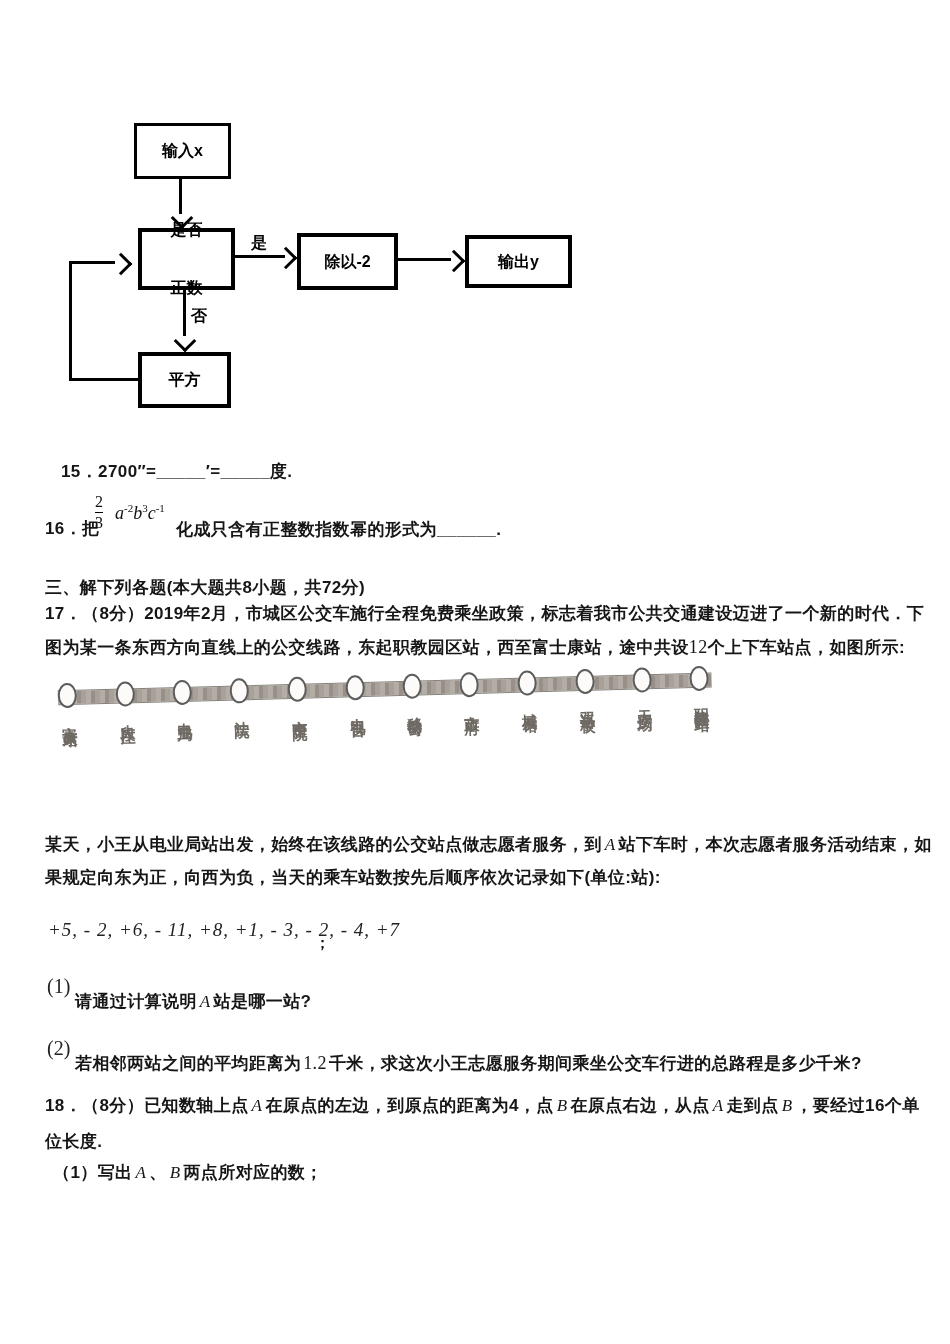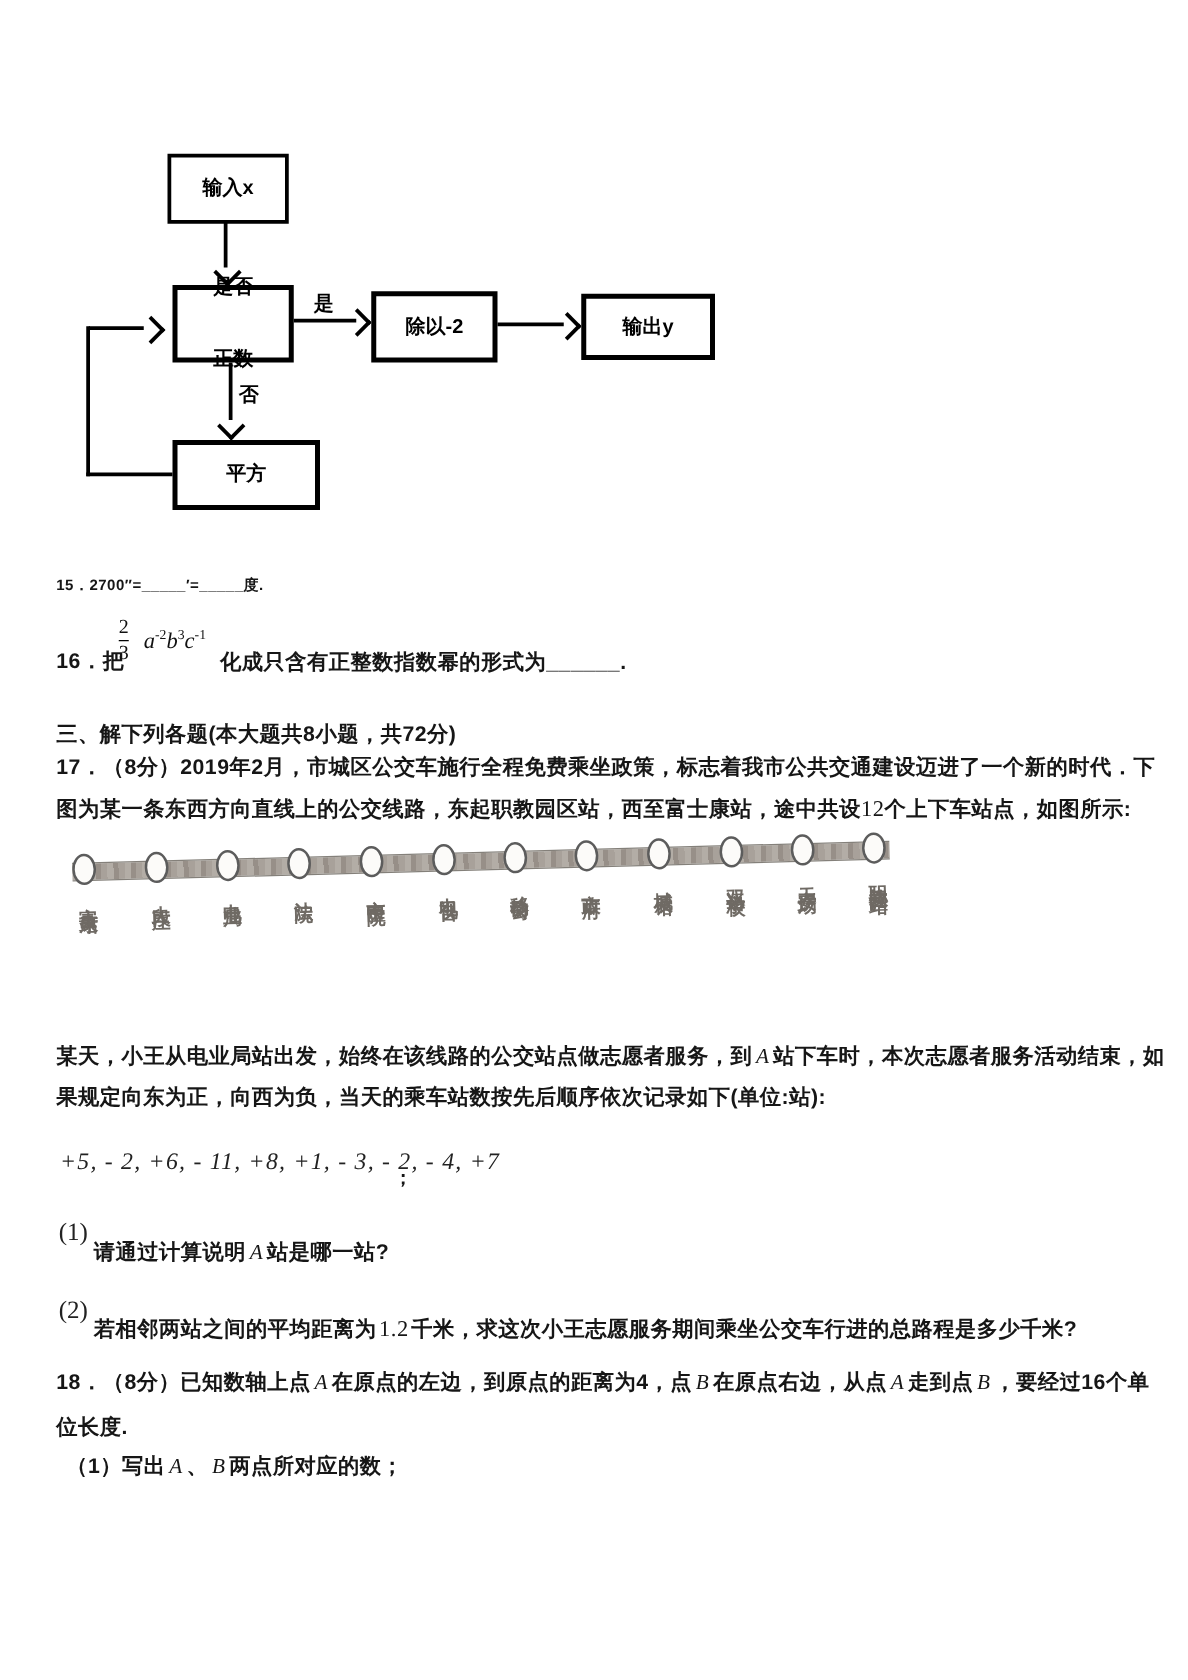--- a/index.html
+++ b/index.html
@@ -87,31 +87,31 @@
     <span class="chev right" style="left:446px;top:253px;"></span>
 
     <div class="fc-box thick" style="left:465px;top:235px;width:107px;height:53px;">
       <span>输出y</span>
     </div>
 
     <div class="fc-line" style="left:183px;top:290px;width:3px;height:46px;"></div>
     <span class="fc-label" style="left:191px;top:306px;">否</span>
     <span class="chev down" style="left:177px;top:333px;"></span>
 
-    <div class="fc-box thick" style="left:138px;top:352px;width:118px;height:56px;">
+    <div class="fc-box thick" style="left:138px;top:352px;width:93px;height:56px;">
       <span>平方</span>
     </div>
 
     <div class="fc-line" style="left:69px;top:378px;width:69px;height:3px;"></div>
     <div class="fc-line" style="left:69px;top:261px;width:3px;height:120px;"></div>
     <div class="fc-line" style="left:71px;top:261px;width:44px;height:3px;"></div>
     <span class="chev right" style="left:113px;top:256px;"></span>
   </div>
 
-  <div class="tline" style="left:45px;top:461px;font-size:12px;">15．2700″=_____′=_____度.</div>
+  <div class="tline" style="left:61px;top:461px;font-size:17px;">15．2700″=_____′=_____度.</div>
 
   <div>
     <div class="tline" style="left:45px;top:518px;">16．把</div>
     <div class="frac" style="left:95px;top:493px;">
       <div>2</div>
       <div class="bar"></div>
       <div>3</div>
     </div>
     <div class="expr" style="left:115px;top:502px;">
       <span>a</span><sup>-2</sup><span>b</span><sup>3</sup><span>c</span><sup>-1</sup>

